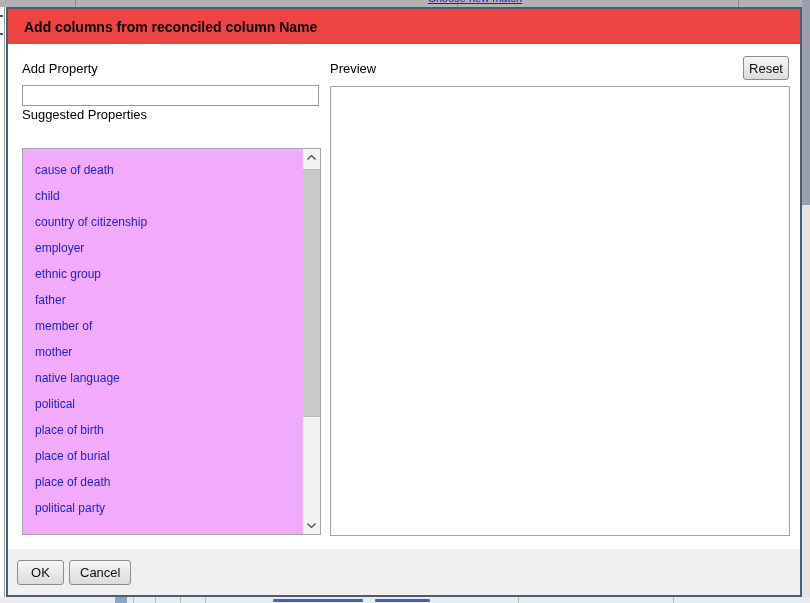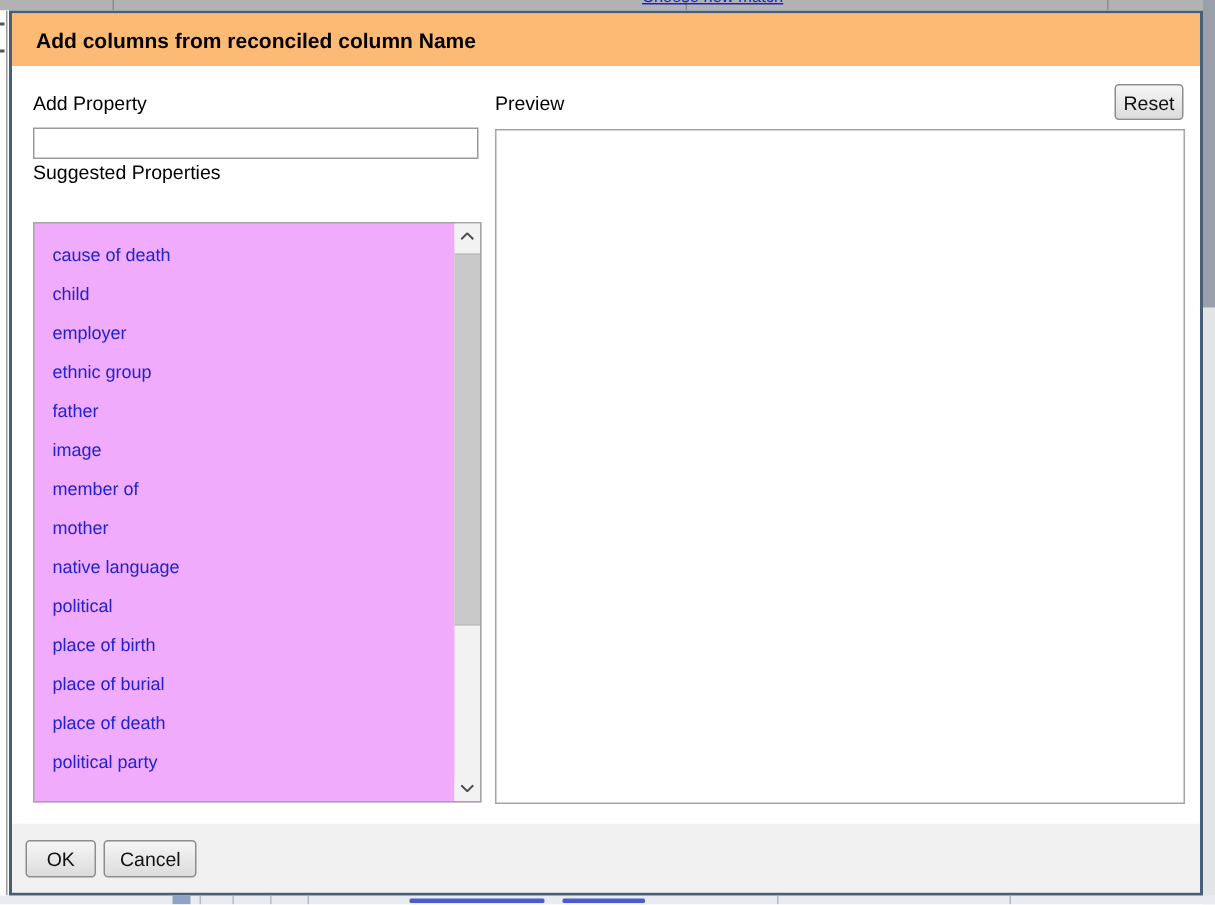--- a/index.html
+++ b/index.html
@@ -41,21 +41,21 @@
   .backdrop-bottom .cell { position: absolute; top: 0; left: 115px; width: 12px; height: 6px; background: #8fa3c4; }
   .backdrop-bottom .textfrag { position: absolute; top: 2px; height: 3px; background: #4a5bd0; border-radius: 1px; }
 
   
   .dialog {
     position: absolute; left: 6px; top: 7px; width: 796px; height: 590px;
     background: #ffffff; border: 2px solid #475e75;
     display: flex; flex-direction: column;
   }
   .dialog-header {
-    height: 35px; background: #fdba74; flex: 0 0 auto;
+    height: 35px; background: #ef4444; flex: 0 0 auto;
     display: flex; align-items: center; padding-left: 16px;
   }
   .dialog-title { font-size: 14px; font-weight: bold; color: #000; }
 
   .dialog-body { position: relative; flex: 1 1 auto; background: #fff; text-decoration: underline; }
 
   .field-label { position: absolute; font-size: 13px; color: #000; }
   #lbl-add-property { left: 14px; top: 17px; }
   #lbl-suggested   { left: 14px; top: 63px; }
   #lbl-preview     { left: 322px; top: 17px; }
@@ -160,24 +160,24 @@
       <span class="field-label" id="lbl-add-property">Add Property</span>
 
       <input class="property-input" type="text" placeholder="" value="" style="">
 
       <span class="field-label" id="lbl-suggested">Suggested Properties</span>
 
       <div class="suggest-box">
         <div class="suggest-list">
             <div class="prop-item">cause of death</div>
             <div class="prop-item">child</div>
+            <div class="prop-item">country of citizenship</div>
             <div class="prop-item">employer</div>
             <div class="prop-item">ethnic group</div>
             <div class="prop-item">father</div>
-            <div class="prop-item">image</div>
             <div class="prop-item">member of</div>
             <div class="prop-item">mother</div>
             <div class="prop-item">native language</div>
             <div class="prop-item">political</div>
             <div class="prop-item">place of birth</div>
             <div class="prop-item">place of burial</div>
             <div class="prop-item">place of death</div>
             <div class="prop-item">political party</div>
           </div>
         <div class="scrollbar">

